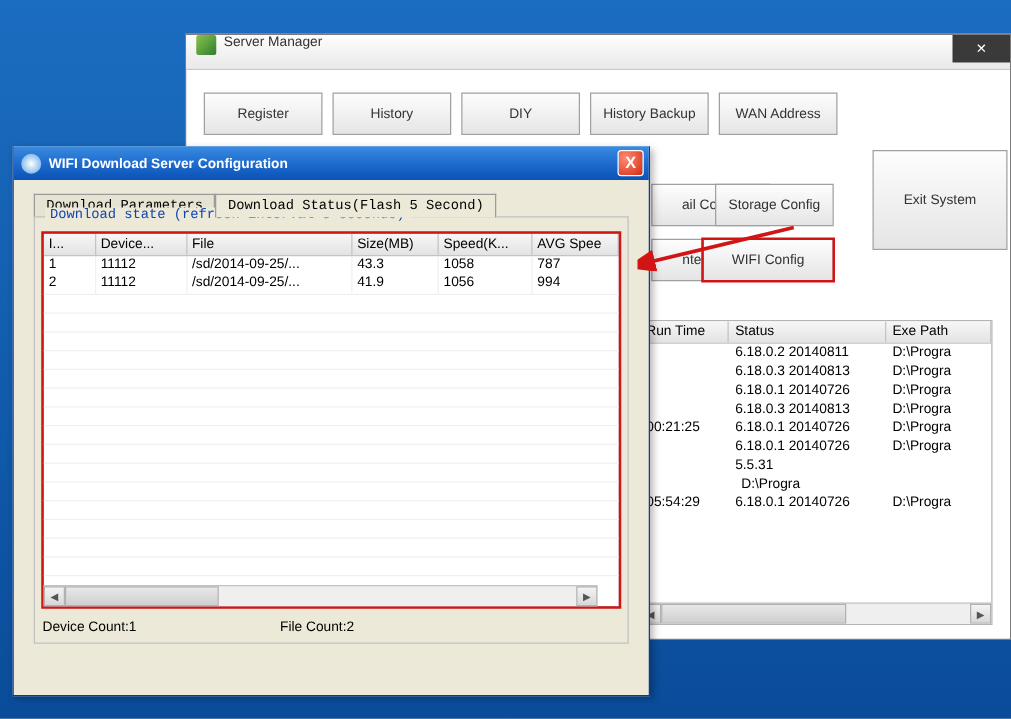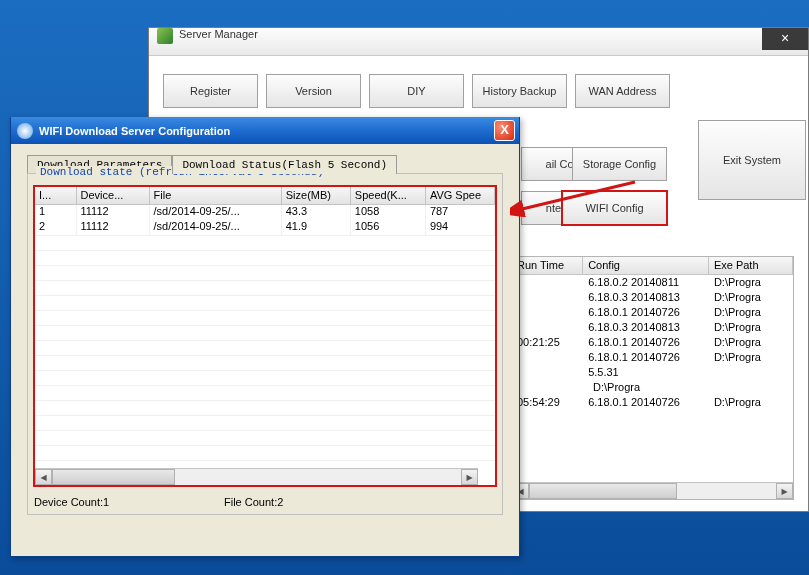--- a/index.html
+++ b/index.html
@@ -64,35 +64,35 @@
 <body>
 
 <div class="sm">
   <div class="sm-title">
     <div class="ico"></div>
     <span>Server Manager</span>
     <div class="sm-close">×</div>
   </div>
   <div class="sm-body">
     <div class="btn">Register</div>
-    <div class="btn">Version</div>
+    <div class="btn">History</div>
     <div class="btn">DIY</div>
     <div class="btn">History Backup</div>
     <div class="btn">WAN Address</div>
   </div>
   <div class="btn b-ailcfg">ail Config</div>
   <div class="btn b-storage">Storage Config</div>
   <div class="btn b-exit">Exit System</div>
   <div class="btn b-ntenance">ntenance</div>
   <div class="btn b-wifi">WIFI Config</div>
 
   <div class="sm-table">
     <div class="sm-table-head">
       <div class="c-run">Run Time</div>
-      <div class="c-ver">Config</div>
+      <div class="c-ver">Status</div>
       <div class="c-exe">Exe Path</div>
     </div>
     <div class="sm-tbody" id="sm-tbody">
         <div class="sm-row">
           <div class="c-run"></div>
           <div class="c-ver">6.18.0.2 20140811</div>
           <div class="c-exe">D:\Progra</div>
         </div>
         <div class="sm-row">
           <div class="c-run"></div>

